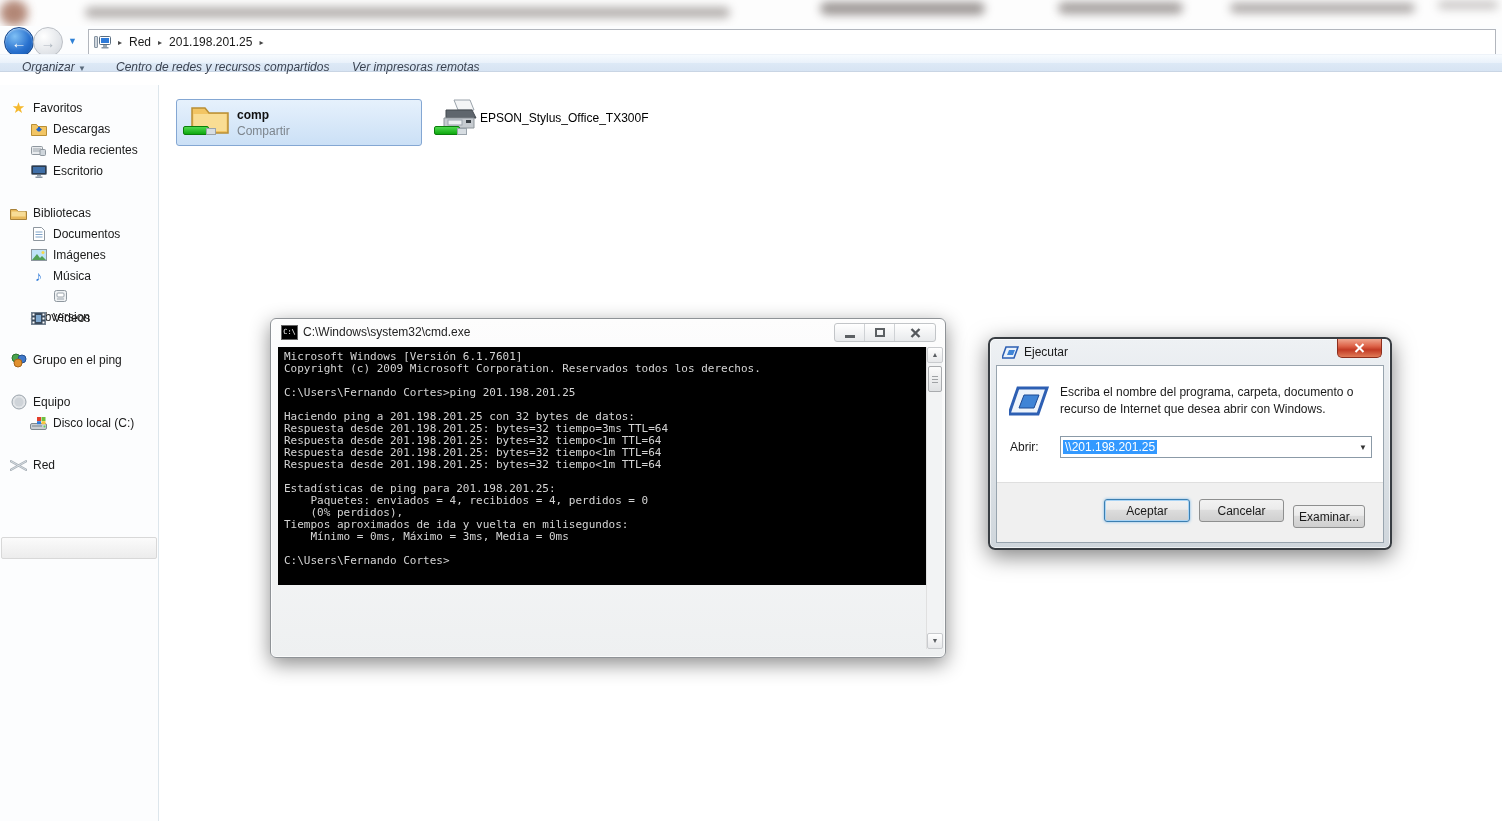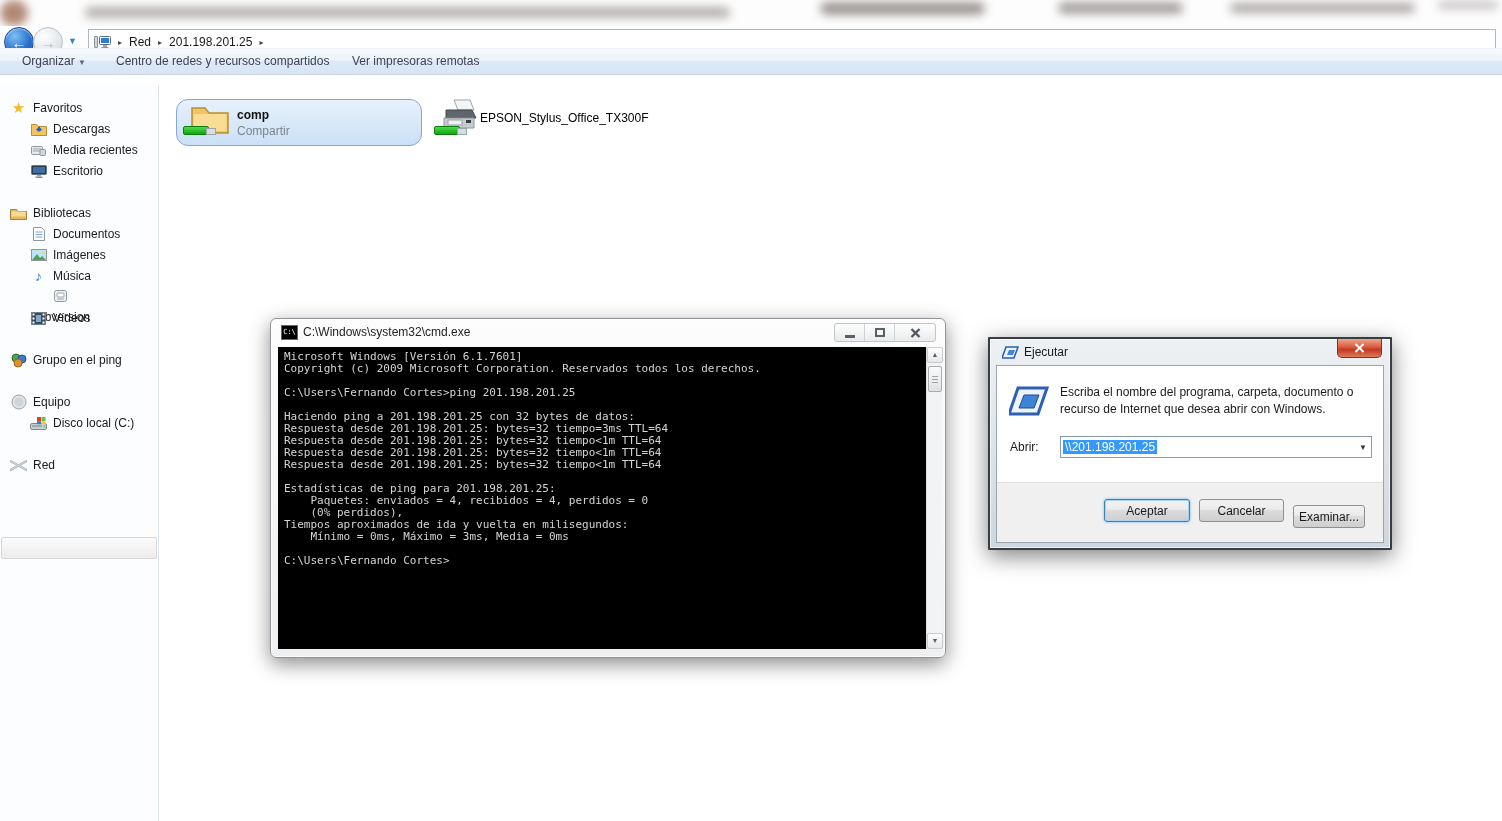--- a/index.html
+++ b/index.html
@@ -19,35 +19,35 @@
                  border:1px solid #17488c; color:#fff; box-shadow: inset 0 1px 2px rgba(255,255,255,.6); }
   .navbtn.fwd  { left:33px; background: radial-gradient(circle at 35% 30%, #ffffff, #e3e6ea 60%, #cfd3d8);
                  border:1px solid #bcc0c6; color:#aeb6bf; }
   .addr-chevron { position:absolute; left:68px; top:10px; color:#2f81d6; font-size:9px; }
   .addressbar { position:absolute; left:88px; top:3px; width:1408px; height:26px; background:#fff;
                 border:1px solid #b2b6bd; display:flex; align-items:center; padding-left:5px; }
   .crumb-arrow { color:#444; font-size:8px; margin:0 7px; }
   .crumb { color:#1a1a1a; cursor:default; }
 
   
-  .toolbar { left:0; top:48px; width:1502px; height:27px;
+  .toolbar { left:0; top:54px; width:1502px; height:18px;
              background: linear-gradient(#f7fbfe, #e9f1fa 50%, #dde9f6 50%, #d7e4f3);
-             border-top:1px solid #eef3f9; border-bottom:1px solid #c9d5e4; color:#3b4351; }
+             border-top:1px solid #eef3f9; border-bottom:1px solid #c9d5e4; color:#3b4351;font-style:italic; }
   .toolitem { position:absolute; top:0; height:25px; line-height:25px; padding:0 6px; }
 
   
   .sidebar { left:0; top:85px; width:158px; height:736px; background:#fcfdfe; }
   .sep-vert { left:158px; top:85px; width:1px; height:736px; background:#dde6ec; }
   .side-row { position:absolute; height:20px; display:flex; align-items:center; gap:6px; color:#1a1a1a; }
   .side-row .ic { width:17px; height:16px; display:flex; align-items:center; justify-content:center; flex:0 0 17px; }
   .net-sel { left:1px; top:452px; width:156px; height:22px; border:1px solid #d8d8d8; border-radius:2px;
              background: linear-gradient(#fbfbfb,#ececec); }
 
   
-  .comp-item { left:176px; top:99px; width:246px; height:47px; border:1px solid #84a7d3; border-radius:12px;
+  .comp-item { left:176px; top:99px; width:246px; height:47px; border:1px solid #84a7d3; border-radius:3px;
                background: linear-gradient(#e6f1fc, #cbe0f6); }
   .item-title { font-weight:bold; color:#111; }
   .item-sub { color:#7d858d; }
   .printer-item { display:flex; align-items:center; gap:0; }
 
   
   .cable { position:absolute; width:26px; height:9px; background: linear-gradient(#4fd94f,#0fa80f);
            border:1px solid #0b7d0b; border-radius:2px; }
   .cable:after { content:""; position:absolute; right:-8px; top:1px; width:8px; height:5px;
                  background:#d7dde2; border:1px solid #9aa3ab; }
@@ -57,33 +57,33 @@
          background: linear-gradient(#fdfdfd, #eef0f1); box-shadow: 0 6px 20px rgba(0,0,0,.45), inset 0 0 0 1px rgba(255,255,255,.7); }
   .cmd-title { position:absolute; left:32px; top:6px; color:#222; }
   .cmd-ico { position:absolute; left:10px; top:6px; width:17px; height:15px; background:#000; border:1px solid #666;
              color:#fff; font-size:7px; line-height:13px; text-align:center; font-family:"DejaVu Sans Mono", monospace; }
   .winbtns { position:absolute; right:9px; top:4px; height:19px; display:flex; border:1px solid #c2c5c8;
              border-radius:3px; background: linear-gradient(#ffffff,#e8eaec); overflow:hidden; }
   .winbtn { width:30px; display:flex; align-items:center; justify-content:center; border-right:1px solid #cfd2d5; }
   .winbtn:last-child { border-right:none; width:40px; }
   .glyph-min { width:10px; height:3px; background:#5c6063; margin-top:7px; }
   .glyph-max { width:10px; height:9px; border:2px solid #5c6063; }
-  .console { position:absolute; left:7px; top:28px; width:648px; height:302px; background:#000; overflow:hidden; }
+  .console { position:absolute; left:7px; top:28px; width:648px; height:238px; background:#000; overflow:hidden; }
   .console pre { font-family:"DejaVu Sans Mono", monospace; font-size:11px; line-height:12px; color:#d4d4d4;
                  padding:4px 0 0 6px; }
   .cmd-scroll { position:absolute; left:655px; top:28px; width:16px; height:302px; background:#f2f3f4; border-left:1px solid #e0e0e0;}
   .scrbtn { position:absolute; left:0; width:16px; height:16px; background:linear-gradient(#fefefe,#e7e8ea);
             border:1px solid #c9cbce; border-radius:2px; color:#5a5e62; font-size:7px; text-align:center; line-height:14px; }
   .scrthumb { position:absolute; left:1px; top:19px; width:14px; height:26px; background:linear-gradient(#fbfbfb,#dfe1e3);
               border:1px solid #a9abae; border-radius:2px; }
   .scrthumb i { display:block; height:1px; background:#9fa2a5; margin:2px 3px 0; }
   .scrthumb i:first-child { margin-top:9px; }
 
   
-  .run { left:988px; top:337px; width:404px; height:213px; border:2px solid #383d42; border-radius:1px;
+  .run { left:988px; top:337px; width:404px; height:213px; border:2px solid #383d42; border-radius:7px;
          background: linear-gradient(#eef1f4, #cfd6dc); box-shadow: 0 6px 22px rgba(0,0,0,.5), inset 0 0 0 1px rgba(255,255,255,.65); }
   .run-title { position:absolute; left:34px; top:6px; color:#1a1a1a; }
   .run-close { position:absolute; right:8px; top:0; width:45px; height:19px; border:1px solid #8c2e1d;
                border-top:none; border-radius:0 0 5px 5px;
                background: linear-gradient(#f0a68e, #dd6248 40%, #c23a24 60%, #e07a57);
                display:flex; align-items:center; justify-content:center; }
   .run-inner { position:absolute; left:6px; top:26px; width:388px; height:178px; background:#fff;
                border:1px solid #98a4ae; }
   .run-footer { position:absolute; left:0; bottom:0; width:100%; height:60px; background:#f0f0f0; border-top:1px solid #dfdfdf; }
   .run-msg { position:absolute; left:63px; top:18px; width:312px; color:#1a1a1a; line-height:17px; }

